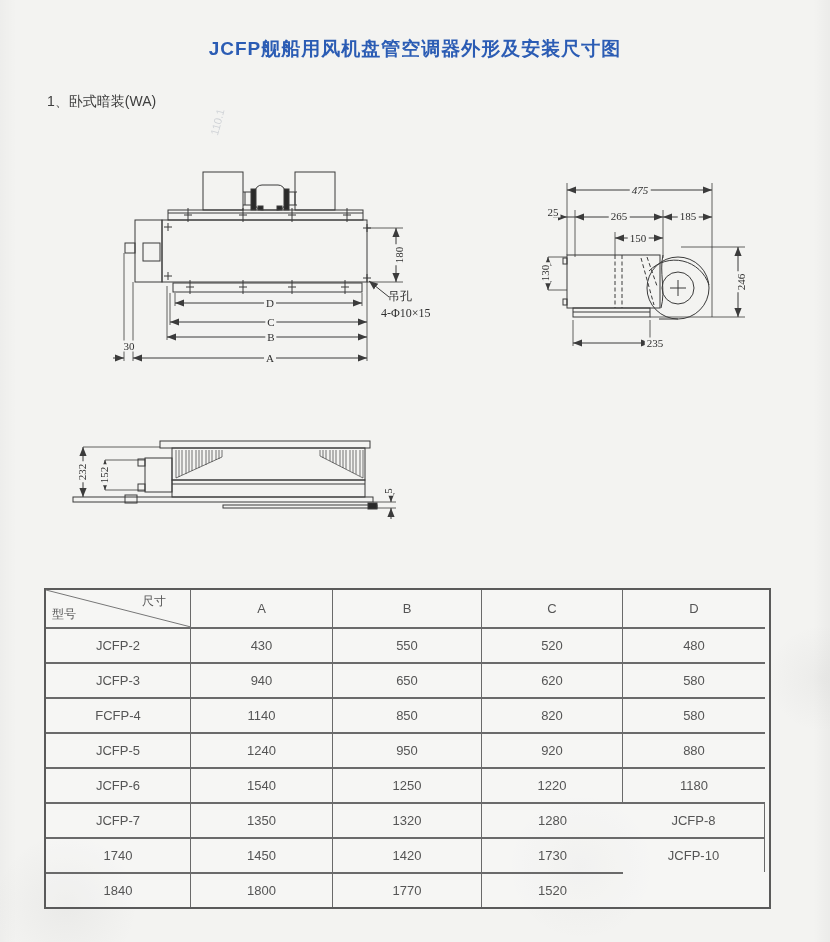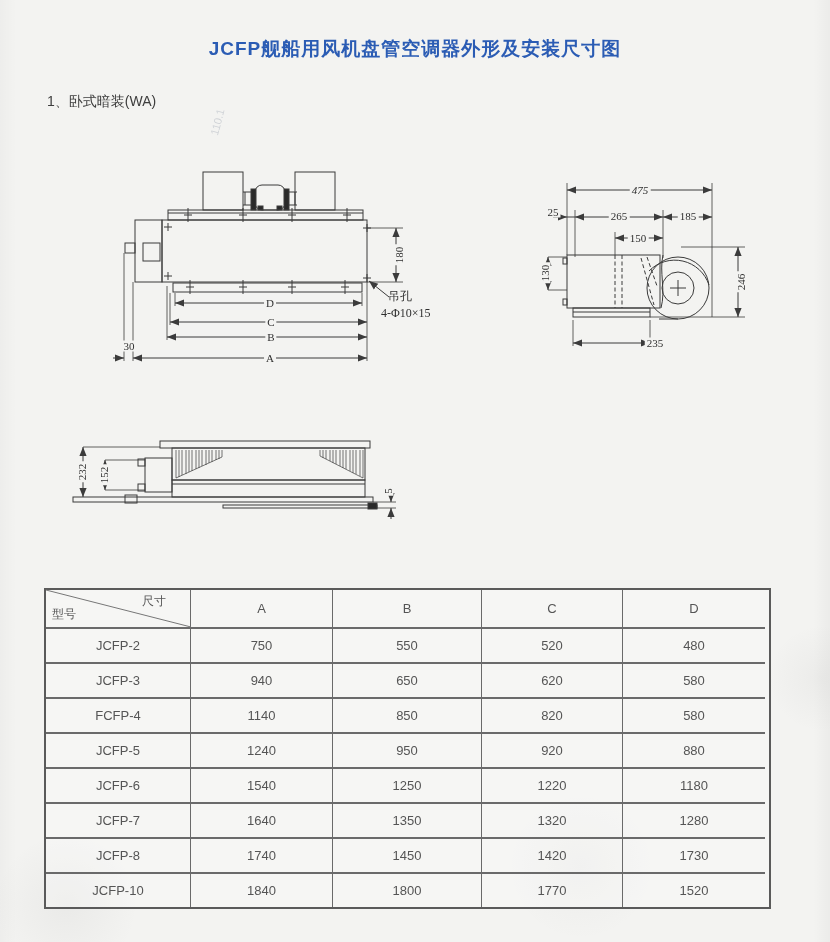--- a/index.html
+++ b/index.html
@@ -203,21 +203,21 @@
       </svg>
       <span class="top-right">尺寸</span>
       <span class="bottom-left">型号</span>
     </div>
     <div class="cell hdr">A</div>
     <div class="cell hdr">B</div>
     <div class="cell hdr">C</div>
     <div class="cell hdr last">D</div>
 
     <div class="cell">JCFP-2</div>
-    <div class="cell">750</div>
+    <div class="cell">430</div>
     <div class="cell">550</div>
     <div class="cell">520</div>
     <div class="cell last">480</div>
 
     <div class="cell">JCFP-3</div>
     <div class="cell">940</div>
     <div class="cell">650</div>
     <div class="cell">620</div>
     <div class="cell last">580</div>
 
@@ -233,21 +233,20 @@
     <div class="cell">920</div>
     <div class="cell last">880</div>
 
     <div class="cell">JCFP-6</div>
     <div class="cell">1540</div>
     <div class="cell">1250</div>
     <div class="cell">1220</div>
     <div class="cell last">1180</div>
 
     <div class="cell">JCFP-7</div>
-    <div class="cell">1640</div>
     <div class="cell">1350</div>
     <div class="cell">1320</div>
     <div class="cell last">1280</div>
 
     <div class="cell">JCFP-8</div>
     <div class="cell">1740</div>
     <div class="cell">1450</div>
     <div class="cell">1420</div>
     <div class="cell last">1730</div>
 

